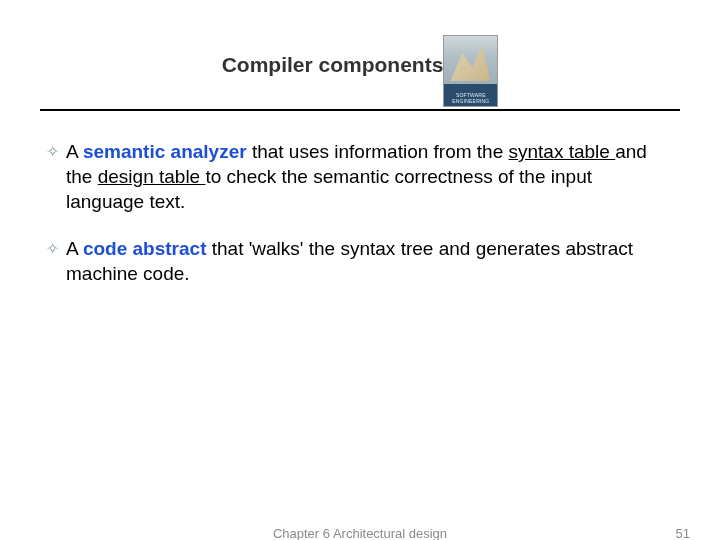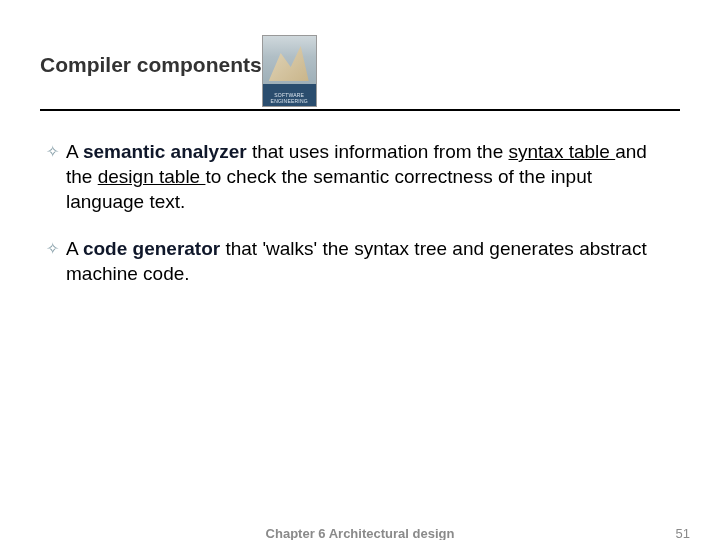--- a/index.html
+++ b/index.html
@@ -12,21 +12,21 @@
     color: #000;
   }
   .slide {
     width: 100%;
     height: 100%;
     padding: 35px 40px 0 40px;
     position: relative;
   }
   .header {
     display: flex;
-    justify-content: flex-start;
+    justify-content: center;
     align-items: flex-start;
   }
   .title {
     font-size: 21px;
     font-weight: bold;
     color: #333;
     padding-top: 18px;
   }
   .book-thumb {
     width: 55px;
@@ -81,36 +81,35 @@
   .bullet .marker {
     flex: 0 0 auto;
     width: 20px;
     font-size: 16px;
     color: #88a0aa;
     padding-top: 2px;
   }
   .bullet .text {
     flex: 1;
   }
-  .term1 { font-weight: bold; color: #0f172a; }
+  .term1 { font-weight: bold; color: #1d4ed8; }
   .under { text-decoration: underline; }
   .footer {
     position: absolute;
     bottom: 14px;
     left: 0;
     width: 100%;
     font-size: 13px;
     color: #8a8a8a;
   }
   .footer-center {
     position: absolute;
     left: 50%;
     transform: translateX(-50%);
     white-space: nowrap;
-    font-weight: bold;
   }
   .footer-right {
     position: absolute;
     right: 30px;
     text-align: right;
   }
 </style>
 </head>
 <body>
 
@@ -128,21 +127,21 @@
     <div class="bullet">
       <div class="marker">✧</div>
       <div class="text">
         <span>A </span><span class="term1">semantic analyzer</span><span> that uses information from the </span><span class="under">syntax table </span><span>and the </span><span class="under">design table </span><span>to check the semantic correctness of the input language text.</span>
       </div>
     </div>
 
     <div class="bullet">
       <div class="marker">✧</div>
       <div class="text">
-        <span>A </span><span class="term1">code generator</span><span> that 'walks' the syntax tree and generates abstract machine code.</span><span class="under"></span><span></span><span class="under"></span><span></span>
+        <span>A </span><span class="term1">code abstract</span><span> that 'walks' the syntax tree and generates abstract machine code.</span><span class="under"></span><span></span><span class="under"></span><span></span>
       </div>
     </div>
 
   </div>
 
   <div class="footer">
     <span class="footer-center">Chapter 6 Architectural design</span>
     <span class="footer-right">51</span>
   </div>
 </div>

